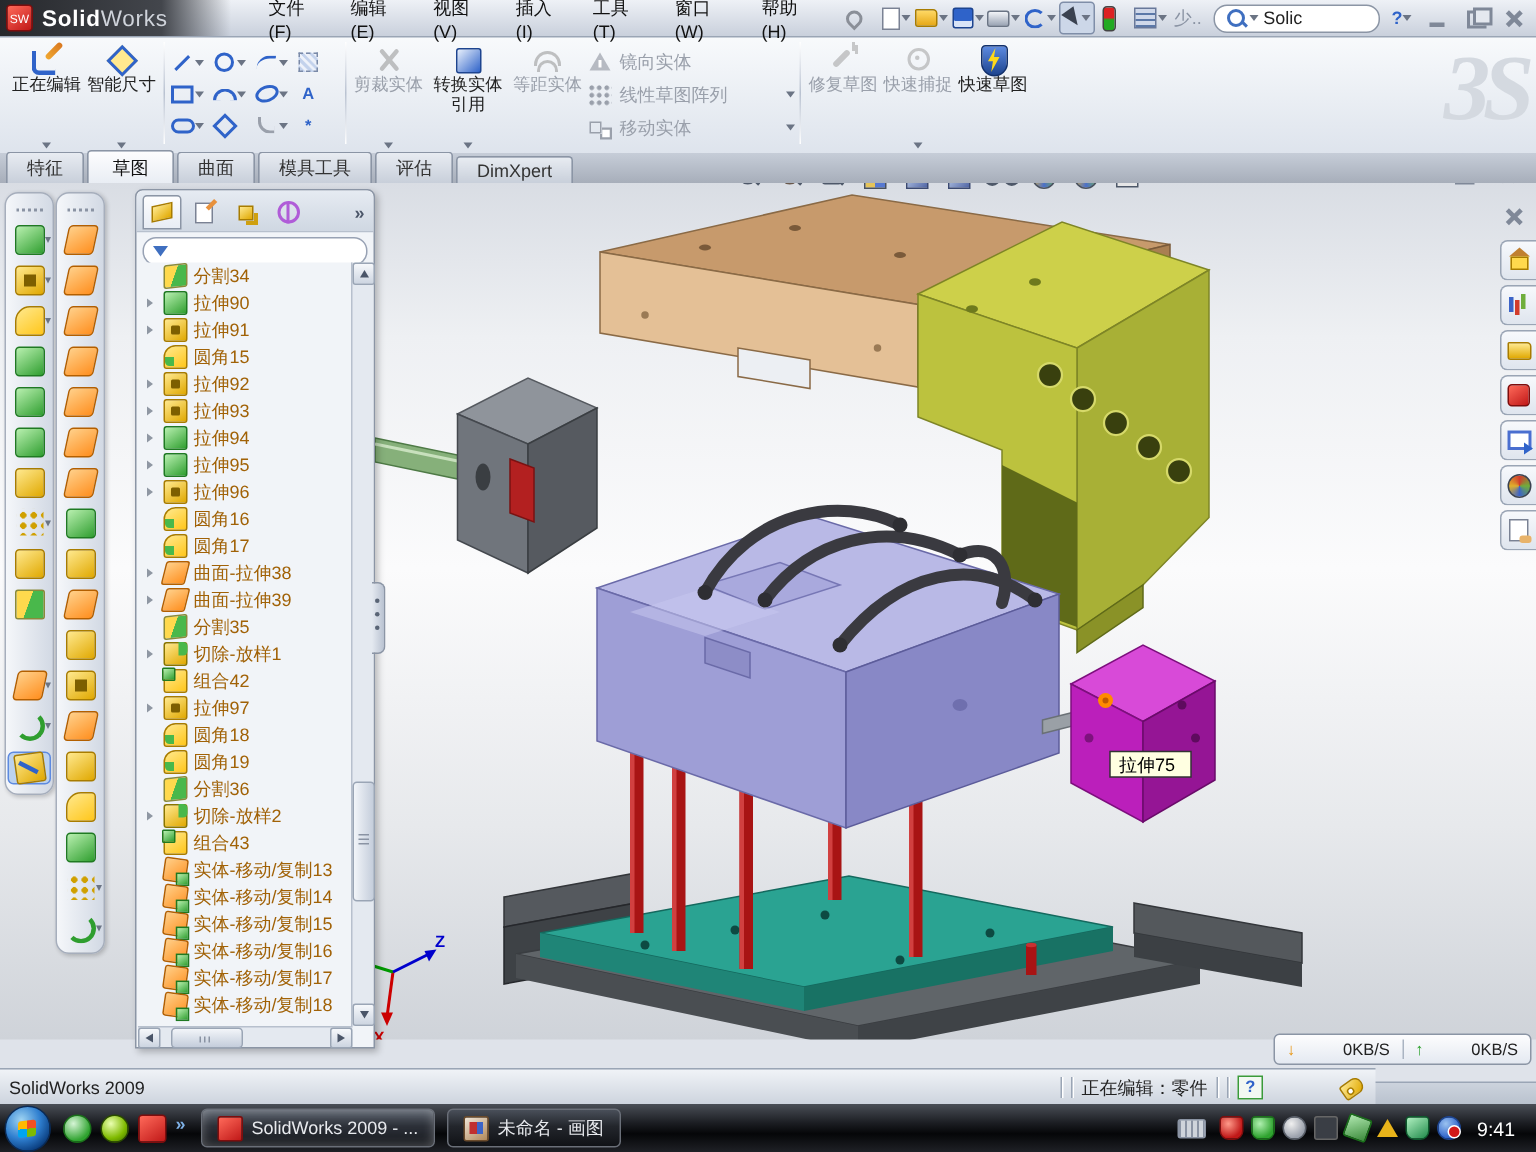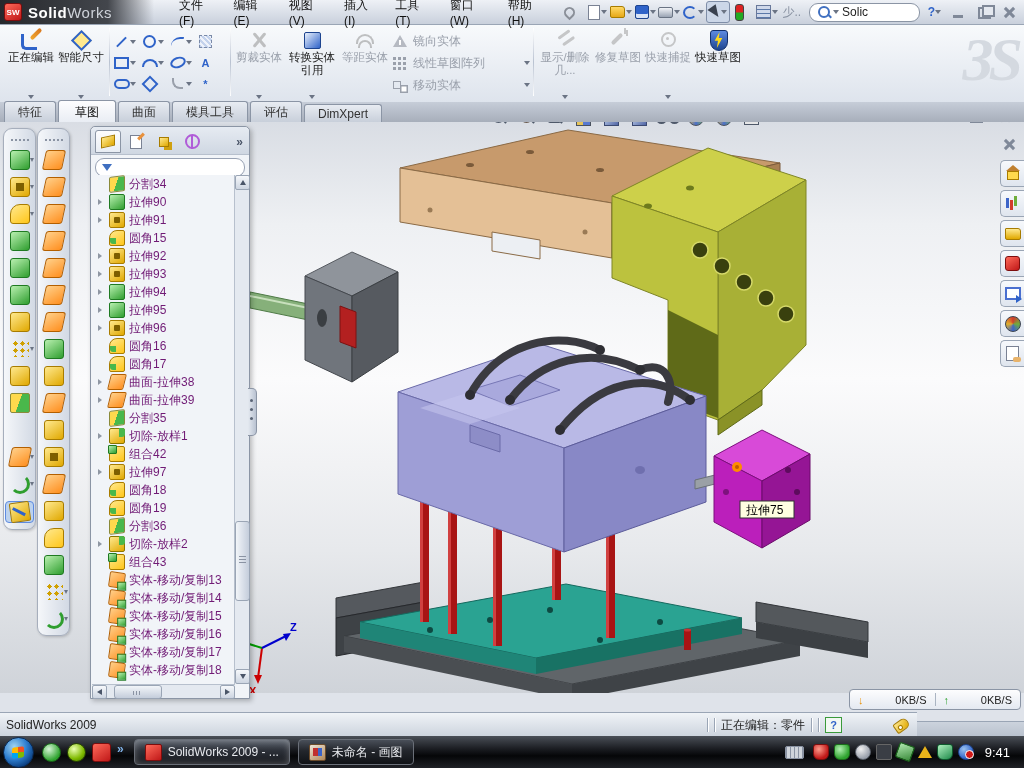--- a/index.html
+++ b/index.html
@@ -3,21 +3,21 @@
 <meta charset="utf-8">
 <style>
   html,body{margin:0;padding:0;background:#222;}
   #app{position:relative;width:1024px;height:768px;overflow:hidden;background:#dfe3ea;
        font-family:"Liberation Sans","DejaVu Sans",sans-serif;font-size:12px;color:#222;}
   .dd{width:0;height:0;border-left:3px solid transparent;border-right:3px solid transparent;border-top:4px solid #6b7484;display:inline-block;}
   
   #titlebar{position:absolute;left:0;top:0;width:1024px;height:24px;
     background:linear-gradient(180deg,#eef1f6,#c9d0dc);border-bottom:1px solid #9aa5b5;display:flex;align-items:center;z-index:20;}
   #logo{height:24px;width:150px;background:linear-gradient(90deg,#26282c,#43464c 70%,rgba(67,70,76,0));display:flex;align-items:center;padding-left:4px;flex:0 0 auto;}
-  #logocube{width:16px;height:16px;background:linear-gradient(145deg,#ff6a5a,#c01818);border:1px solid #7d0d0d;border-radius:3px;color:#fff;font-size:8px;font-weight:bold;display:flex;align-items:center;justify-content:center;}
+  #logocube{width:16px;height:16px;background:linear-gradient(145deg,#ff6a5a,#c01818);border:1px solid #7d0d0d;border-radius:3px;color:#fff;font-size:8px;font-weight:normal;display:flex;align-items:center;justify-content:center;}
   #apptitle{margin-left:6px;font-size:15px;color:#fff;letter-spacing:.5px;}
   #apptitle .light{color:#cfd3da;font-weight:normal;}
   #menus{display:flex;margin-left:14px;}
   .menu{padding:3px 11px;color:#111;cursor:default;}
   #tb-icons{display:flex;align-items:center;margin-left:10px;gap:2px;}
   .tbi{width:22px;height:20px;position:relative;display:flex;align-items:center;justify-content:center;border-radius:3px;}
   .tbi .dd{margin-left:1px;}
   .tbi.boxed{background:#ccd7e8;border:1px solid #7f8ea8;}
   .tbi.pin::before{content:"";width:7px;height:7px;border:2px solid #8a8f98;border-radius:50% 50% 50% 0;transform:rotate(-45deg);}
   .tbi.new::before{content:"";width:10px;height:13px;background:#fff;border:1px solid #7a8294;}
@@ -157,21 +157,21 @@
   .tico.cut::after{content:"";position:absolute;inset:4px;background:#7d5f00;border-radius:1px;}
   .tico.fillet{background:linear-gradient(145deg,#ffe98f,#ffc61a);border:1px solid #a87c00;border-radius:50% 2px 2px 2px;}
   .tico.fillet::after{content:"";position:absolute;left:0;top:7px;width:6px;height:6px;background:#49b84b;border-radius:0 0 0 3px;}
   .tico.surf{background:linear-gradient(145deg,#ffd08a,#ff8f1f);border:1px solid #b35f00;transform:skewX(-14deg);}
   .tico.loftcut{background:linear-gradient(145deg,#ffe98f,#e0a800);border:1px solid #8a7500;}
   .tico.loftcut::after{content:"";position:absolute;right:-1px;top:-1px;width:6px;height:9px;background:#49b84b;border-radius:0 3px 3px 0;}
   .tico.combine{background:linear-gradient(145deg,#ffe98f,#ffc61a);border:1px solid #a87c00;}
   .tico.combine::after{content:"";position:absolute;left:-2px;top:-2px;width:7px;height:7px;background:linear-gradient(145deg,#b8f0b0,#2f9e2f);border:1px solid #1f7a22;border-radius:1px;}
   .tico.movecopy{background:linear-gradient(135deg,#ffd08a,#ff8f1f);border:1px solid #b35f00;transform:rotate(8deg);}
   .tico.movecopy::after{content:"";position:absolute;right:-3px;bottom:-3px;width:7px;height:7px;background:linear-gradient(145deg,#b8f0b0,#2f9e2f);border:1px solid #1f7a22;transform:rotate(-8deg);}
-  .tlabel{font-size:12px;color:#701a75;}
+  .tlabel{font-size:12px;color:#a16207;}
   #vscroll{position:absolute;right:0;top:48px;bottom:14px;width:14px;background:#e4e9f0;border-left:1px solid #b7c0cd;}
   .sbtn{position:absolute;left:0;width:13px;height:13px;background:linear-gradient(#f6f8fb,#cdd5e1);border:1px solid #9aa5b5;border-radius:2px;display:flex;align-items:center;justify-content:center;}
   .sbtn.up{top:0;} .sbtn.down{bottom:0;}
   .tri-up{width:0;height:0;border-left:3.5px solid transparent;border-right:3.5px solid transparent;border-bottom:5px solid #4a5568;}
   .tri-down{width:0;height:0;border-left:3.5px solid transparent;border-right:3.5px solid transparent;border-top:5px solid #4a5568;}
   .tri-left{width:0;height:0;border-top:3.5px solid transparent;border-bottom:3.5px solid transparent;border-right:5px solid #4a5568;}
   .tri-right{width:0;height:0;border-top:3.5px solid transparent;border-bottom:3.5px solid transparent;border-left:5px solid #4a5568;}
   #vthumb{position:absolute;left:0;top:68%;width:13px;height:78px;background:linear-gradient(90deg,#f2f5f9,#c4cddb);border:1px solid #9aa5b5;border-radius:3px;}
   #vthumb::after{content:"";position:absolute;left:3px;top:34px;width:7px;height:1px;background:#8a93a3;box-shadow:0 3px 0 #8a93a3,0 6px 0 #8a93a3;}
   #hscroll{position:absolute;left:1px;right:14px;bottom:0;height:13px;background:#e4e9f0;border-top:1px solid #b7c0cd;}
@@ -431,25 +431,20 @@
         </div>
         <div class="stackrow">
           <span class="sicon move"></span>
           <span>移动实体</span>
           <i class="dd"></i>
         </div>
       </div>
     <div class="vsep"></div>
     <div style="display:flex;z-index:1">
 
-    <div class="cmdbtn off w58">
-          <span class="cicon showdel"></span>
-          <span class="clabel">显示/删除几...</span>
-          <i class="dd"></i>
-        </div>
         <div class="cmdbtn off">
           <span class="cicon repair"></span>
           <span class="clabel">修复草图</span>
           <i class="dd" style="visibility: hidden;"></i>
         </div>
         <div class="cmdbtn off">
           <span class="cicon snap"></span>
           <span class="clabel">快速捕捉</span>
           <i class="dd"></i>
         </div>

